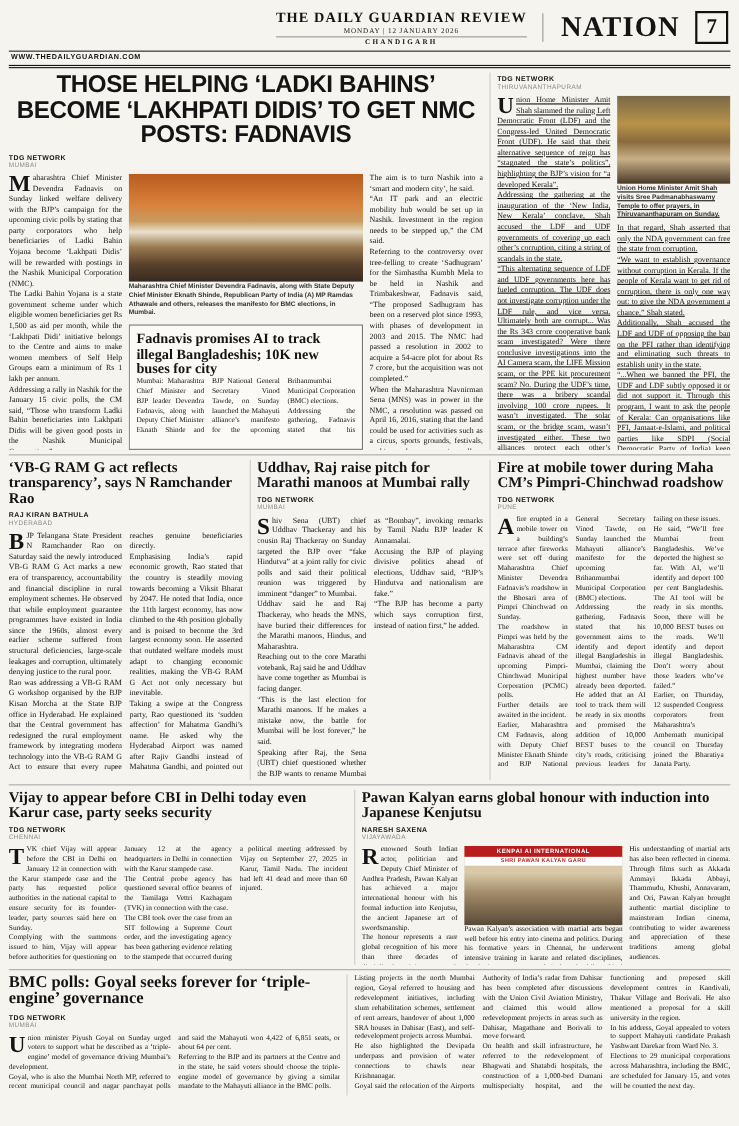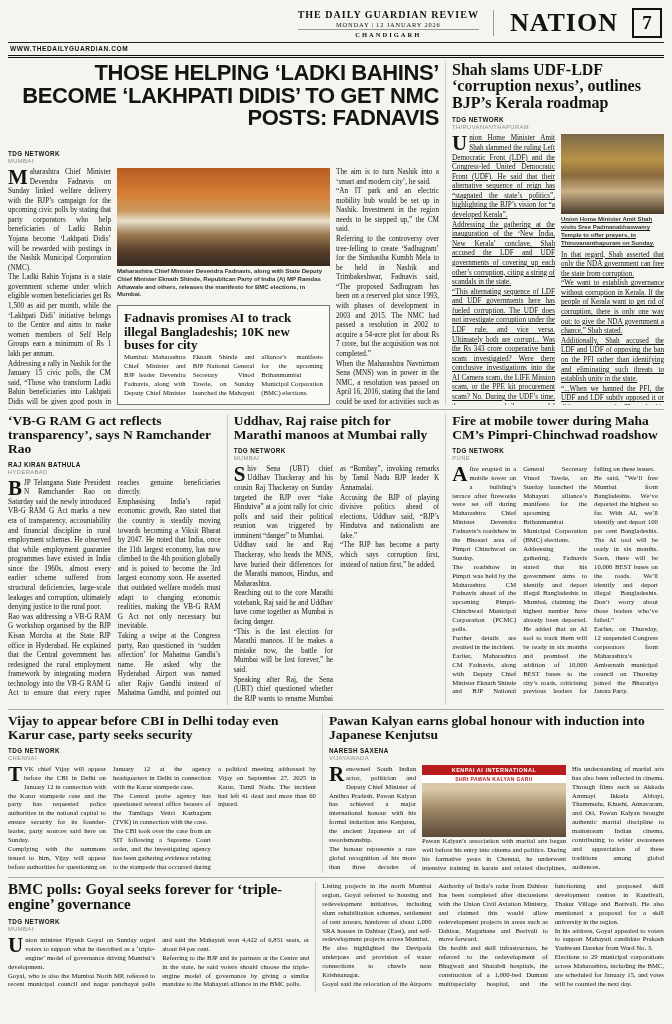--- a/index.html
+++ b/index.html
@@ -4,37 +4,37 @@
 <style>
   * { margin:0; padding:0; box-sizing:border-box; }
   html,body { width:672px; height:1024px; background:#f6f4ef; color:#141414;
     font-family:"Liberation Serif", serif; overflow:hidden; }
   .page { width:672px; height:1024px; padding:6px 8px 4px; }
 
   
   .masthead { display:flex; align-items:center; justify-content:flex-end;
     gap:14px; padding:2px 2px 4px; border-bottom:1px solid #222; }
   .mast-info { text-align:center; font-family:"Liberation Serif", serif; }
-  .mast-paper { font-size:10px; font-weight:bold; letter-spacing:1px; }
+  .mast-paper { font-size:13px; font-weight:bold; letter-spacing:1px; }
   .mast-date { font-size:6.5px; letter-spacing:0.8px; margin-top:1px; }
   .mast-city { font-size:6.5px; font-weight:bold; letter-spacing:2px; margin-top:1px;
     border-top:1px solid #999; padding-top:1px; }
   .mast-section { font-size:26px; font-weight:bold; letter-spacing:1px;
     border-left:1px solid #999; padding-left:16px; line-height:1; }
   .mast-pagebox { width:30px; height:30px; border:2px solid #111; display:flex;
     align-items:center; justify-content:center; font-size:19px; font-weight:bold; }
   .site-row { font-family:"Liberation Sans", sans-serif; font-size:6.5px; font-weight:bold;
     letter-spacing:0.6px; padding:2px 2px 3px; border-bottom:3px double #111; }
 
   
   .band { display:flex; border-bottom:1px solid #aaa; padding:4px 0; }
   .art { display:flex; flex-direction:column; height:100%; overflow:hidden; }
   h1,h2,h3 { line-height:1.03; }
   .hl-main { font-family:"Liberation Sans", sans-serif; font-weight:800; font-size:22px;
-    letter-spacing:-0.4px; text-align:right; margin-bottom:17px; }
+    letter-spacing:-0.4px; text-align:center; margin-bottom:3px; }
   .hl { font-family:"Liberation Serif", serif; font-weight:bold; }
   .hl-lg { font-size:16px; margin-bottom:2px; }
   .hl-md { font-size:13.5px; margin-bottom:2px; }
   .byline { font-family:"Liberation Sans", sans-serif; margin:3px 0 4px; }
   .byline-source { font-size:6.3px; font-weight:bold; letter-spacing:0.4px; }
   .byline-city { font-size:5.8px; color:#8a8a8a; letter-spacing:0.4px; margin-top:1px; }
   .bodytext { font-size:7.2px; line-height:1.33; text-align:justify;
     white-space:pre-line; overflow:hidden; }
   .bodysm { font-size:6.7px; }
   .dropcap::first-letter { font-size:21px; font-weight:bold; float:left;
@@ -138,21 +138,20 @@
 “An IT park and an electric mobility hub would be set up in Nashik. Investment in the region needs to be stepped up,” the CM said.
 Referring to the controversy over tree-felling to create ‘Sadhugram’ for the Simhastha Kumbh Mela to be held in Nashik and Trimbakeshwar, Fadnavis said, “The proposed Sadhugram has been on a reserved plot since 1993, with phases of development in 2003 and 2015. The NMC had passed a resolution in 2002 to acquire a 54-acre plot for about Rs 7 crore, but the acquisition was not completed.”
 When the Maharashtra Navnirman Sena (MNS) was in power in the NMC, a resolution was passed on April 16, 2016, stating that the land could be used for activities such as a circus, sports grounds, festivals, parking and even a nursing college to generate revenue, he pointed out.
 The CM said saplings were planted later, adding that the government is awaiting directions from the Bombay High Court on further action.</div>
         </div>
       </div>
     </div>
 
     <div class="b1-right">
       <div class="art">
-        <h2 class="hl hl-lg">Shah slams UDF-LDF ‘corruption nexus’, outlines BJP’s Kerala roadmap</h2>
         <div class="byline">
           <div class="byline-source">TDG NETWORK</div>
           <div class="byline-city">THIRUVANANTHAPURAM</div>
         </div>
         <div class="shah-row">
           <div class="shah-col">
             <div class="bodytext dropcap grow">Union Home Minister Amit Shah slammed the ruling Left Democratic Front (LDF) and the Congress-led United Democratic Front (UDF). He said that their alternative sequence of reign has “stagnated the state’s politics”, highlighting the BJP’s vision for “a developed Kerala”.
 Addressing the gathering at the inauguration of the ‘New India, New Kerala’ conclave, Shah accused the LDF and UDF governments of covering up each other’s corruption, citing a string of scandals in the state.
 “This alternating sequence of LDF and UDF governments here has fueled corruption. The UDF does not investigate corruption under the LDF rule, and vice versa. Ultimately both are corrupt... Was the Rs 343 crore cooperative bank scam investigated? Were there conclusive investigations into the AI Camera scam, the LIFE Mission scam, or the PPE kit procurement scam? No. During the UDF’s time, there was a bribery scandal involving 100 crore rupees. It wasn’t investigated. The solar scam, or the bridge scam, wasn’t investigated either. These two alliances protect each other’s corruption,” Shah questioned.</div>
           </div>

